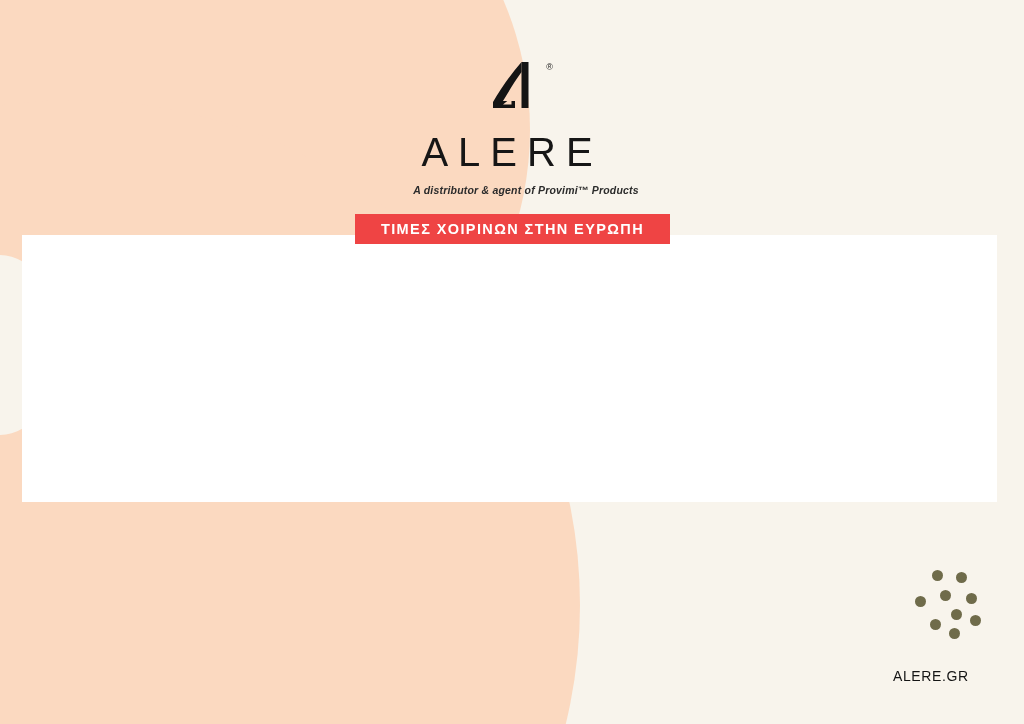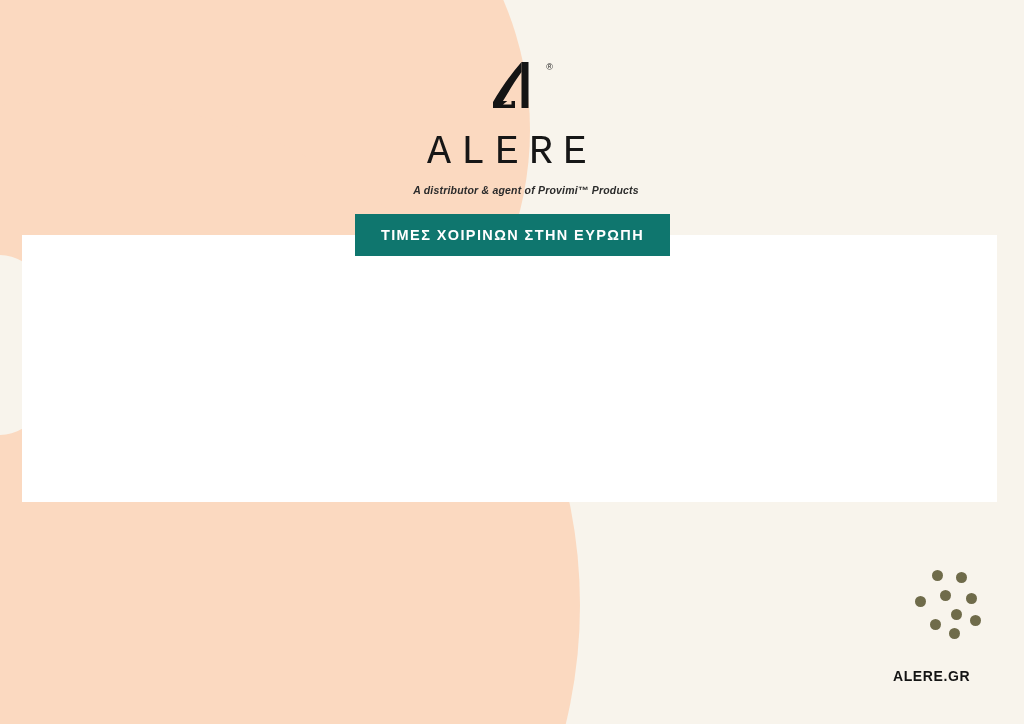--- a/index.html
+++ b/index.html
@@ -22,32 +22,32 @@
       border-radius:50%;background:#fbd9c0;}
   .peach-bottom-rect{position:absolute;left:0;top:470px;width:120px;height:254px;background:#fbd9c0;}
 
   
   .logo-block{position:absolute;left:0;top:60px;width:1024px;text-align:center;z-index:6;}
   .logo-mark{display:inline-block;position:relative;width:62px;height:52px;}
   .logo-mark svg{display:block;}
   .logo-reg{position:absolute;right:-10px;top:2px;font-size:9px;color:#1a1a1a;}
   .logo-word{
     margin-top:14px;font-size:40px;letter-spacing:10px;color:#161616;
-    font-weight:400;font-family:Liberation Mono, monospace;
+    font-weight:400;font-family:Liberation Sans, sans-serif;
   }
   .logo-tag{
     margin-top:9px;font-size:10.5px;font-style:italic;font-weight:bold;color:#2b2b2b;
     letter-spacing:.2px;
     padding-left:28px;
   }
 
   
   .banner{
-    position:absolute;left:355px;top:214px;width:315px;height:42px;
-    background:#0f766e;color:#fff;z-index:7;
+    position:absolute;left:355px;top:214px;width:315px;height:30px;
+    background:#ef4444;color:#fff;z-index:7;
     display:flex;align-items:center;justify-content:center;
     font-size:14.5px;font-weight:bold;letter-spacing:1.4px;
   }
 
   
   .panel{
     position:absolute;left:22px;top:235px;width:975px;height:267px;
     background:#ffffff;z-index:5;
   }
   table{border-collapse:collapse;table-layout:fixed;}
@@ -70,21 +70,21 @@
 
   
   .source{
     position:absolute;left:95px;top:670px;z-index:9;
     font-size:9.5px;font-style:italic;color:#2e2a28;letter-spacing:.1px;
   }
   .dots{position:absolute;left:915px;top:568px;width:72px;height:72px;z-index:9;}
   .dots span{position:absolute;width:11px;height:11px;border-radius:50%;background:#6f6b4a;}
   .site{
     position:absolute;left:893px;top:668px;z-index:9;
-    font-size:14px;font-weight:bold;letter-spacing:.6px;color:#141414;
+    font-size:14px;font-weight:normal;letter-spacing:.6px;color:#141414;
   }
 </style>
 </head>
 <body>
 
 <div id="stage">
 
   <div class="peach-top-rect"></div>
   <div class="peach-top-circle"></div>
   <div class="peach-bottom"></div>

